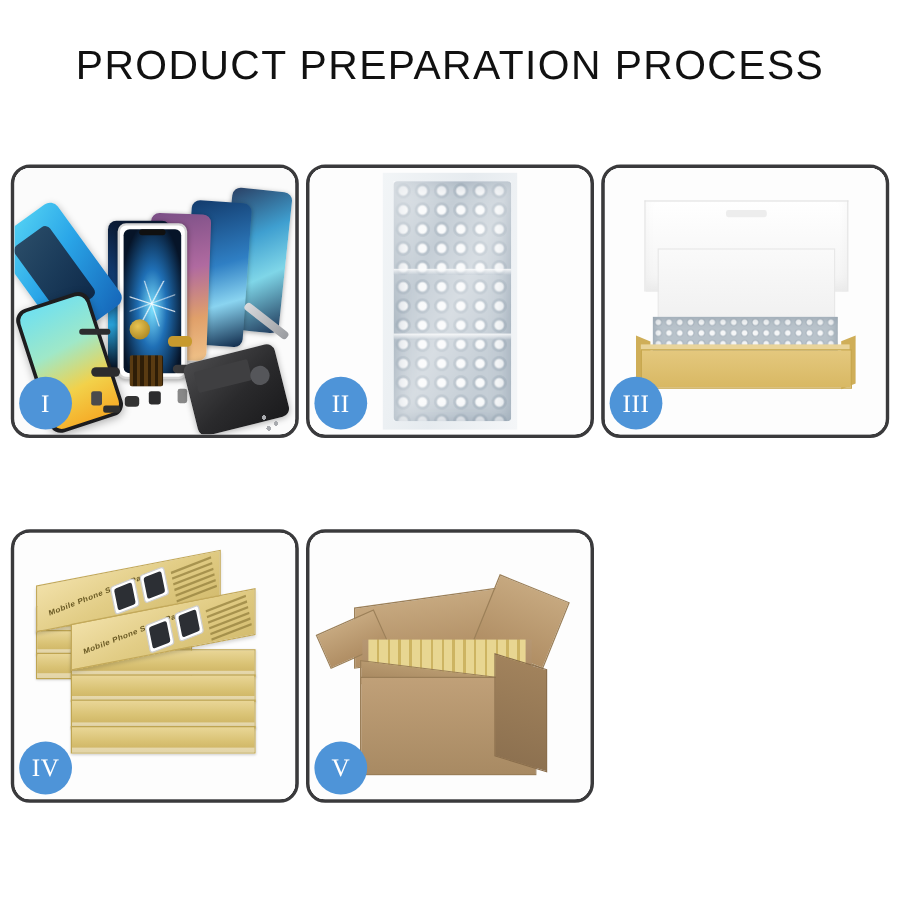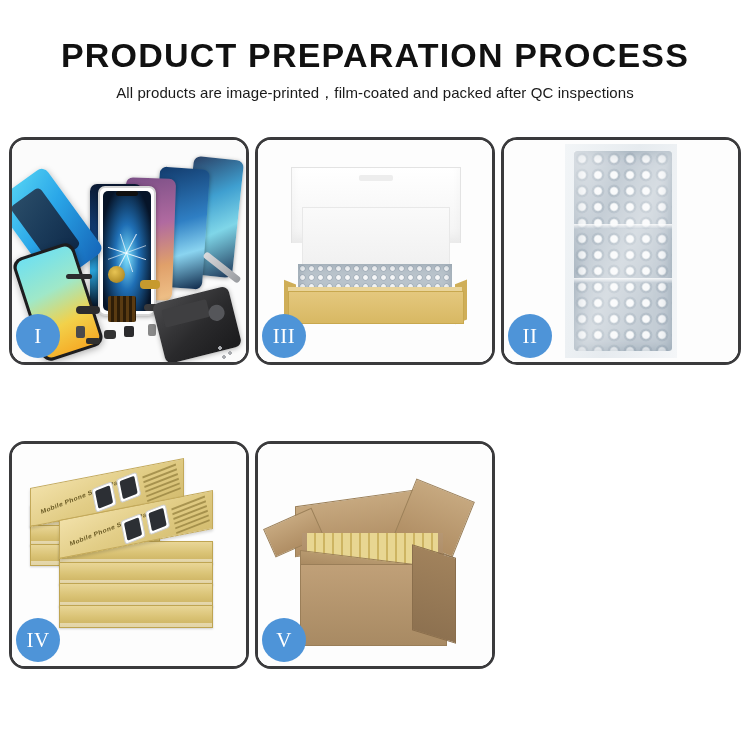--- a/index.html
+++ b/index.html
@@ -18,21 +18,21 @@
   
   .header {
     position: absolute;
     left: 0; top: 0; width: 750px;
     text-align: center;
   }
   .page-title {
     margin: 0;
     padding-top: 36px;
     font-size: 34px;
-    font-weight: 700;
+    font-weight: 400;
     letter-spacing: 1.2px;
     color: #111111;
     font-family: "Liberation Sans", sans-serif;
     white-space: nowrap;
   }
   .page-subtitle {
     margin: 0;
     padding-top: 9px;
     font-size: 15px;
     font-weight: 400;
@@ -387,21 +387,20 @@
   .c6-shadow {
     position:absolute; left:14%; top:14%; width:72%; height:66%;
     background:rgba(0,0,0,.04); border-radius:6px; filter:blur(4px);
   }
 </style>
 </head>
 <body>
 
 <div class="header">
   <h1 class="page-title">PRODUCT PREPARATION PROCESS</h1>
-  <p class="page-subtitle">All products are image-printed，film-coated and packed after QC inspections</p>
 </div>
 
 <div class="grid">
 
   <div class="panel">
     <div class="panel-inner">
       <div class="p1-bg"></div>
       <div class="phone-fan">
         <div class="ph f5"></div>
         <div class="ph f4"></div>
@@ -433,44 +432,44 @@
         <div class="pcb"></div>
         <div class="tweezer"></div>
         <div class="screws"></div>
       </div>
     </div>
     <div class="badge">I</div>
   </div>
 
   <div class="panel">
     <div class="panel-inner">
+      <div class="bw-bg"></div>
+      <div class="bw-sheet"></div>
+      <div class="bw-item"></div>
+      <div class="bw-gloss"></div>
+      <div class="bw-seam s1"></div>
+      <div class="bw-seam s2"></div>
+    </div>
+    <div class="badge">II</div>
+  </div>
+
+  <div class="panel">
+    <div class="panel-inner">
       <div class="m3-bg"></div>
       <div class="m3-lid">
           <div class="m3-lidtab"></div>
         </div>
       <div class="m3-foam"></div>
       <div class="m3-wrap"></div>
       <div class="m3-side-l"></div>
       <div class="m3-side-r"></div>
       <div class="m3-lip"></div>
       <div class="m3-front"></div>
     </div>
     <div class="badge">III</div>
-  </div>
-
-  <div class="panel">
-    <div class="panel-inner">
-      <div class="bw-bg"></div>
-      <div class="bw-sheet"></div>
-      <div class="bw-item"></div>
-      <div class="bw-gloss"></div>
-      <div class="bw-seam s1"></div>
-      <div class="bw-seam s2"></div>
-    </div>
-    <div class="badge">II</div>
   </div>
 
   <div class="panel">
     <div class="panel-inner">
       <div class="gb-bg"></div>
       <div class="gstack">
         <div class="gbox" style="left:2%;  top:22%; width:62%; height:11%;">
             <div class="edge"></div>
           </div>
         <div class="gbox" style="left:2%;  top:33%; width:62%; height:11%;">

